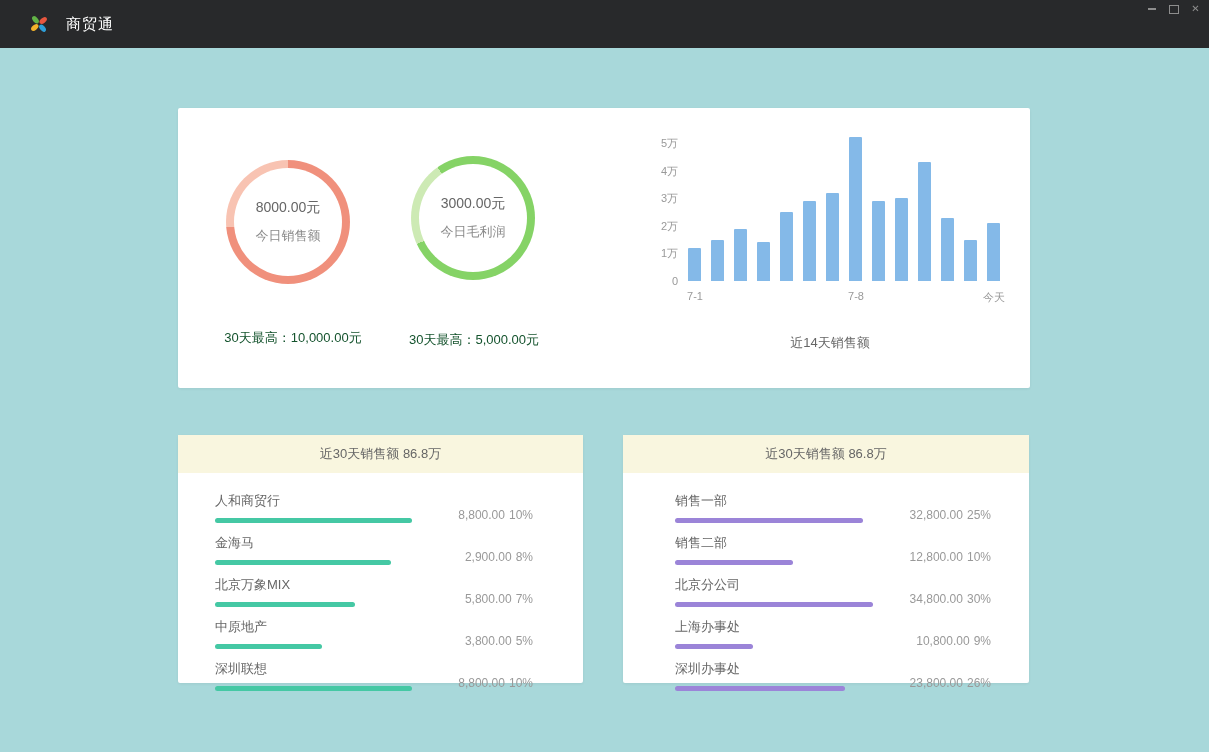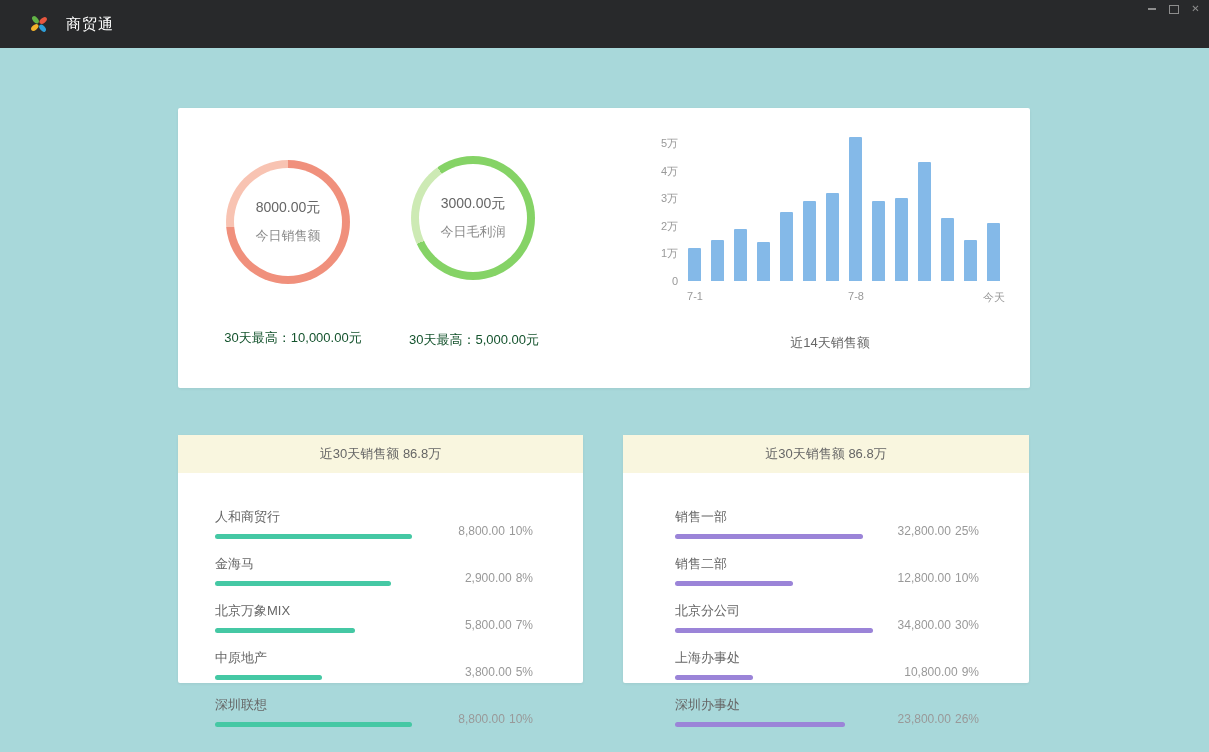--- a/index.html
+++ b/index.html
@@ -44,22 +44,22 @@
   .xtick { position:absolute; transform:translateX(-50%); font-size:11px; color:#999; white-space:nowrap; }
   .chart-caption { position:absolute; left:0; top:196px; width:100%; text-align:center; font-size:13px; color:#666; }
 
   
   .rank-card { top:435px; height:248px; }
   .rank-customer { left:178px; width:405px; }
   .rank-dept { left:623px; width:406px; }
   .rank-header { height:38px; background:var(--rank_header,#f9f6df); display:flex; align-items:center; justify-content:center; font-size:13px; color:#666; }
   .rank-body { padding-top:19px; }
   .rank-customer .rank-body { padding-left:37px; padding-right:50px; }
-  .rank-dept .rank-body { padding-left:52px; padding-right:50px; }
-  .rank-row { display:flex; justify-content:space-between; align-items:flex-end; margin-bottom:11px;margin-top:16px; }
+  .rank-dept .rank-body { padding-left:52px; padding-right:38px; }
+  .rank-row { display:flex; justify-content:space-between; align-items:flex-end; margin-bottom:11px; }
   .rank-label { font-size:13px; color:#666; margin-bottom:8px; white-space:nowrap; }
   .rank-bar { height:5px; border-radius:3px; }
   .rank-val { font-size:12px; color:#999; display:flex; gap:4px; padding-bottom:1px; white-space:nowrap; }
 </style>
 </head>
 <body>
 
 <div class="screen">
 
   <div class="titlebar">

